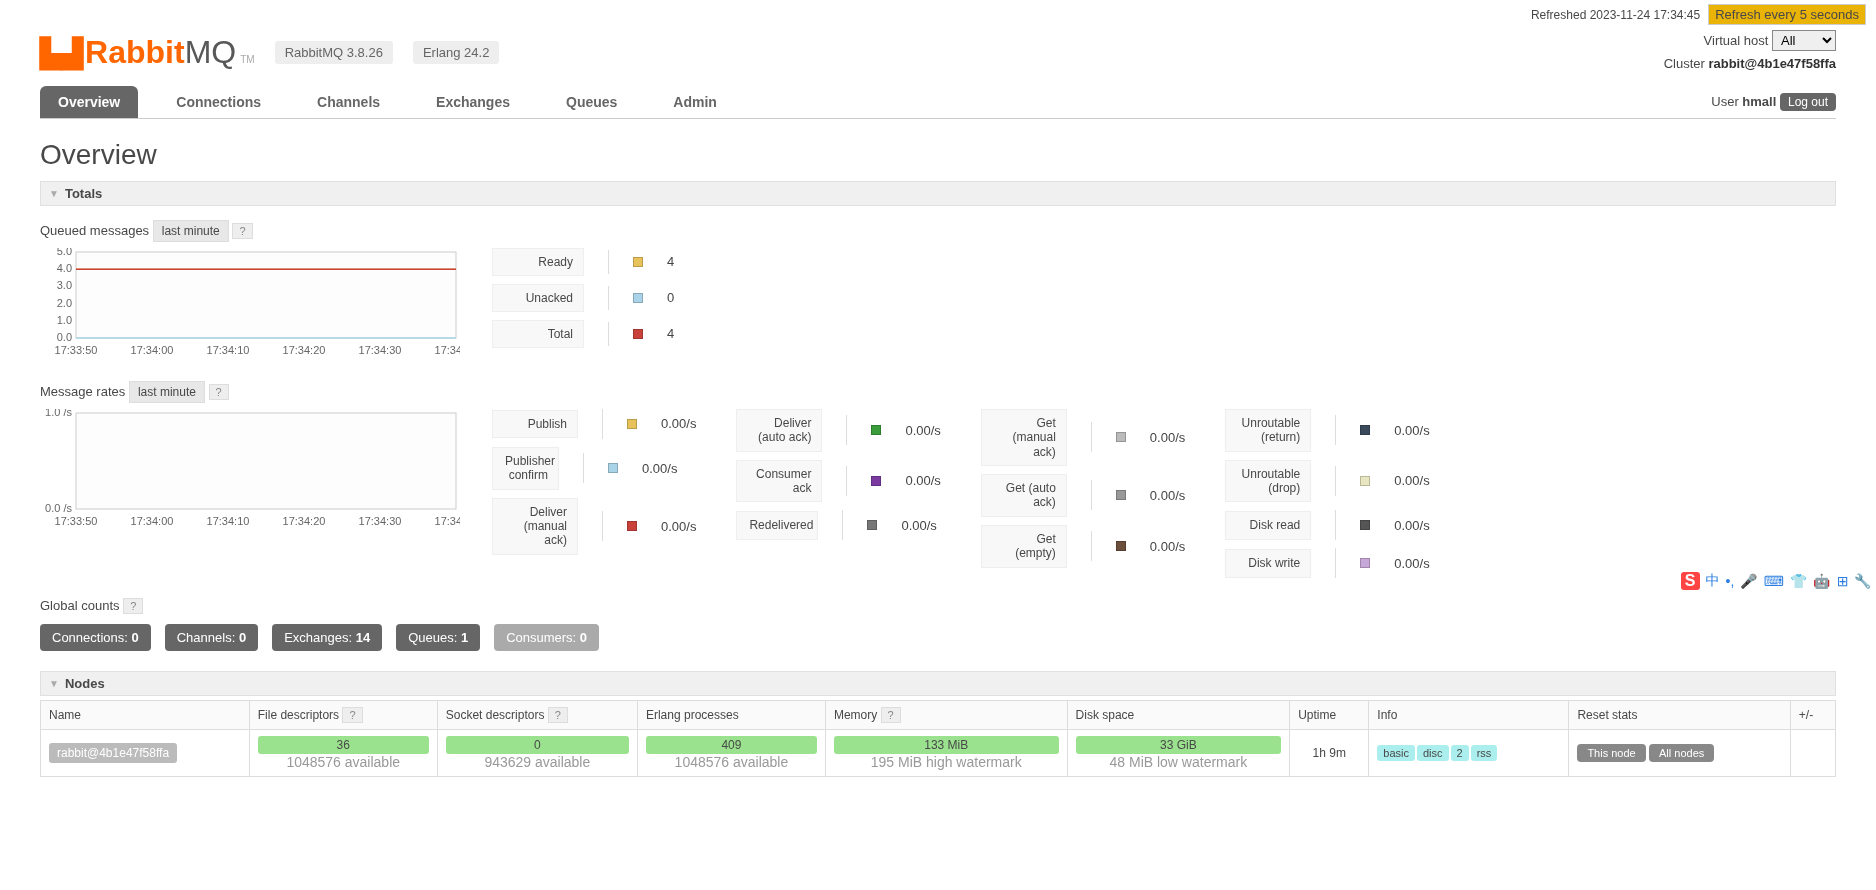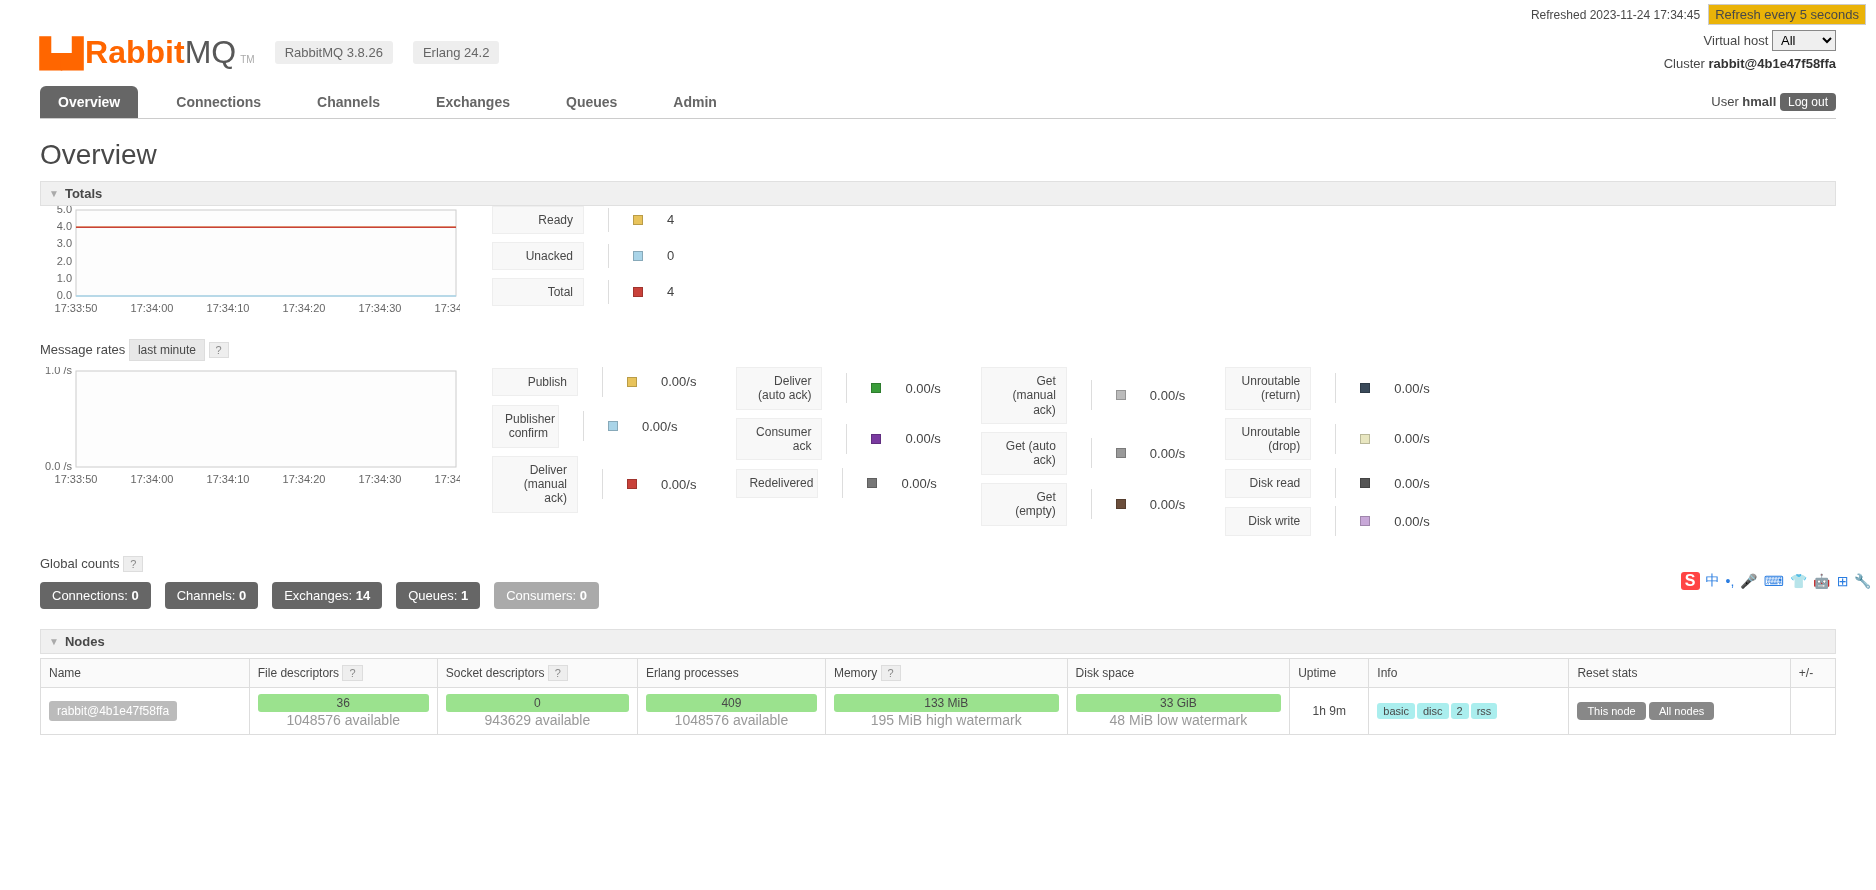--- a/index.html
+++ b/index.html
@@ -108,20 +108,25 @@
 </div>
 
 <div class="content">
   <h1>Overview</h1>
 
   <div class="section-header">
     <span class="tri">▼</span>
     <span>Totals</span>
   </div>
 
+  <div class="sub-label">
+    <span>Queued messages</span>
+    <span class="time-range">last minute</span>
+    <span class="help-q">?</span>
+  </div>
 
   <div class="chart-row">
     <div class="chart-box">
       <svg id="chart1" width="420" height="110">
           <rect x="36" y="4" width="380" height="86" fill="#fdfdfd" stroke="#ccc"></rect>
           <text class="axis-label" x="32" y="93" text-anchor="end">0.0</text>
           <text class="axis-label" x="32" y="75.8" text-anchor="end">1.0</text>
           <text class="axis-label" x="32" y="58.6" text-anchor="end">2.0</text>
           <text class="axis-label" x="32" y="41.4" text-anchor="end">3.0</text>
           <text class="axis-label" x="32" y="24.200000000000003" text-anchor="end">4.0</text>

